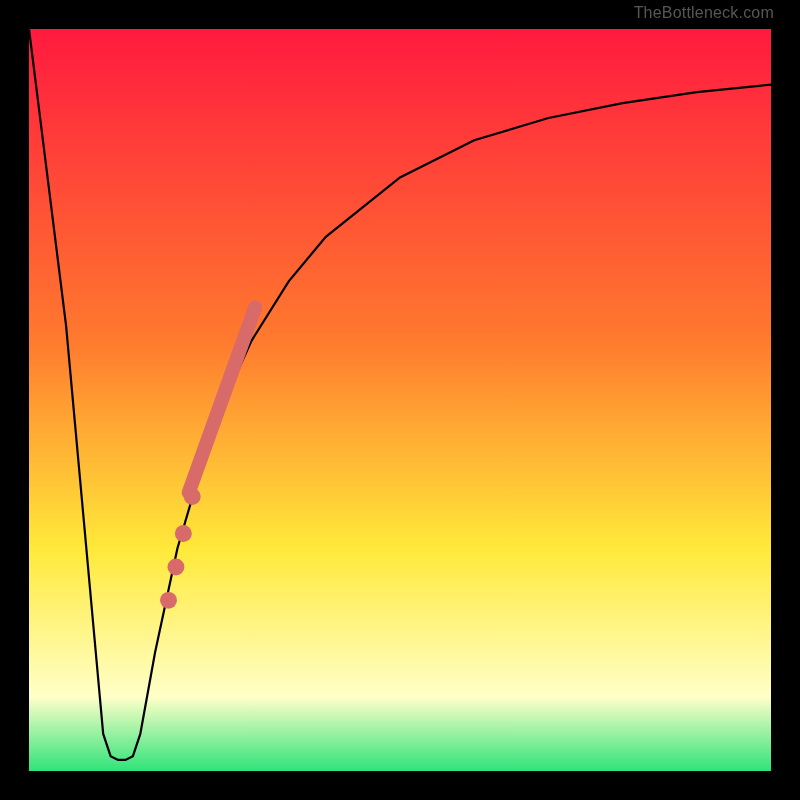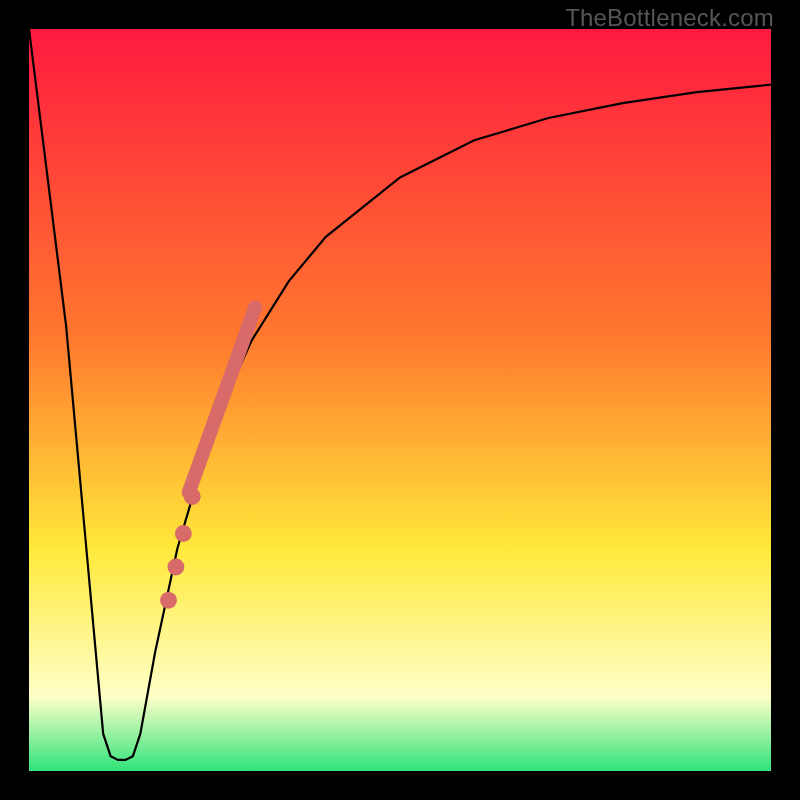--- a/index.html
+++ b/index.html
@@ -21,21 +21,21 @@
     left: 29px;
     top: 29px;
     width: 742px;
     height: 742px;
   }
   .watermark {
     position: absolute;
     top: 4px;
     right: 26px;
     font-family: Arial, Helvetica, sans-serif;
-    font-size: 24px;
+    font-size: 16px;
     font-weight: 500;
     color: #565656;
     letter-spacing: 0.2px;
   }
   svg { display: block; }
 </style>
 </head>
 <body>
 
 <div class="frame">

